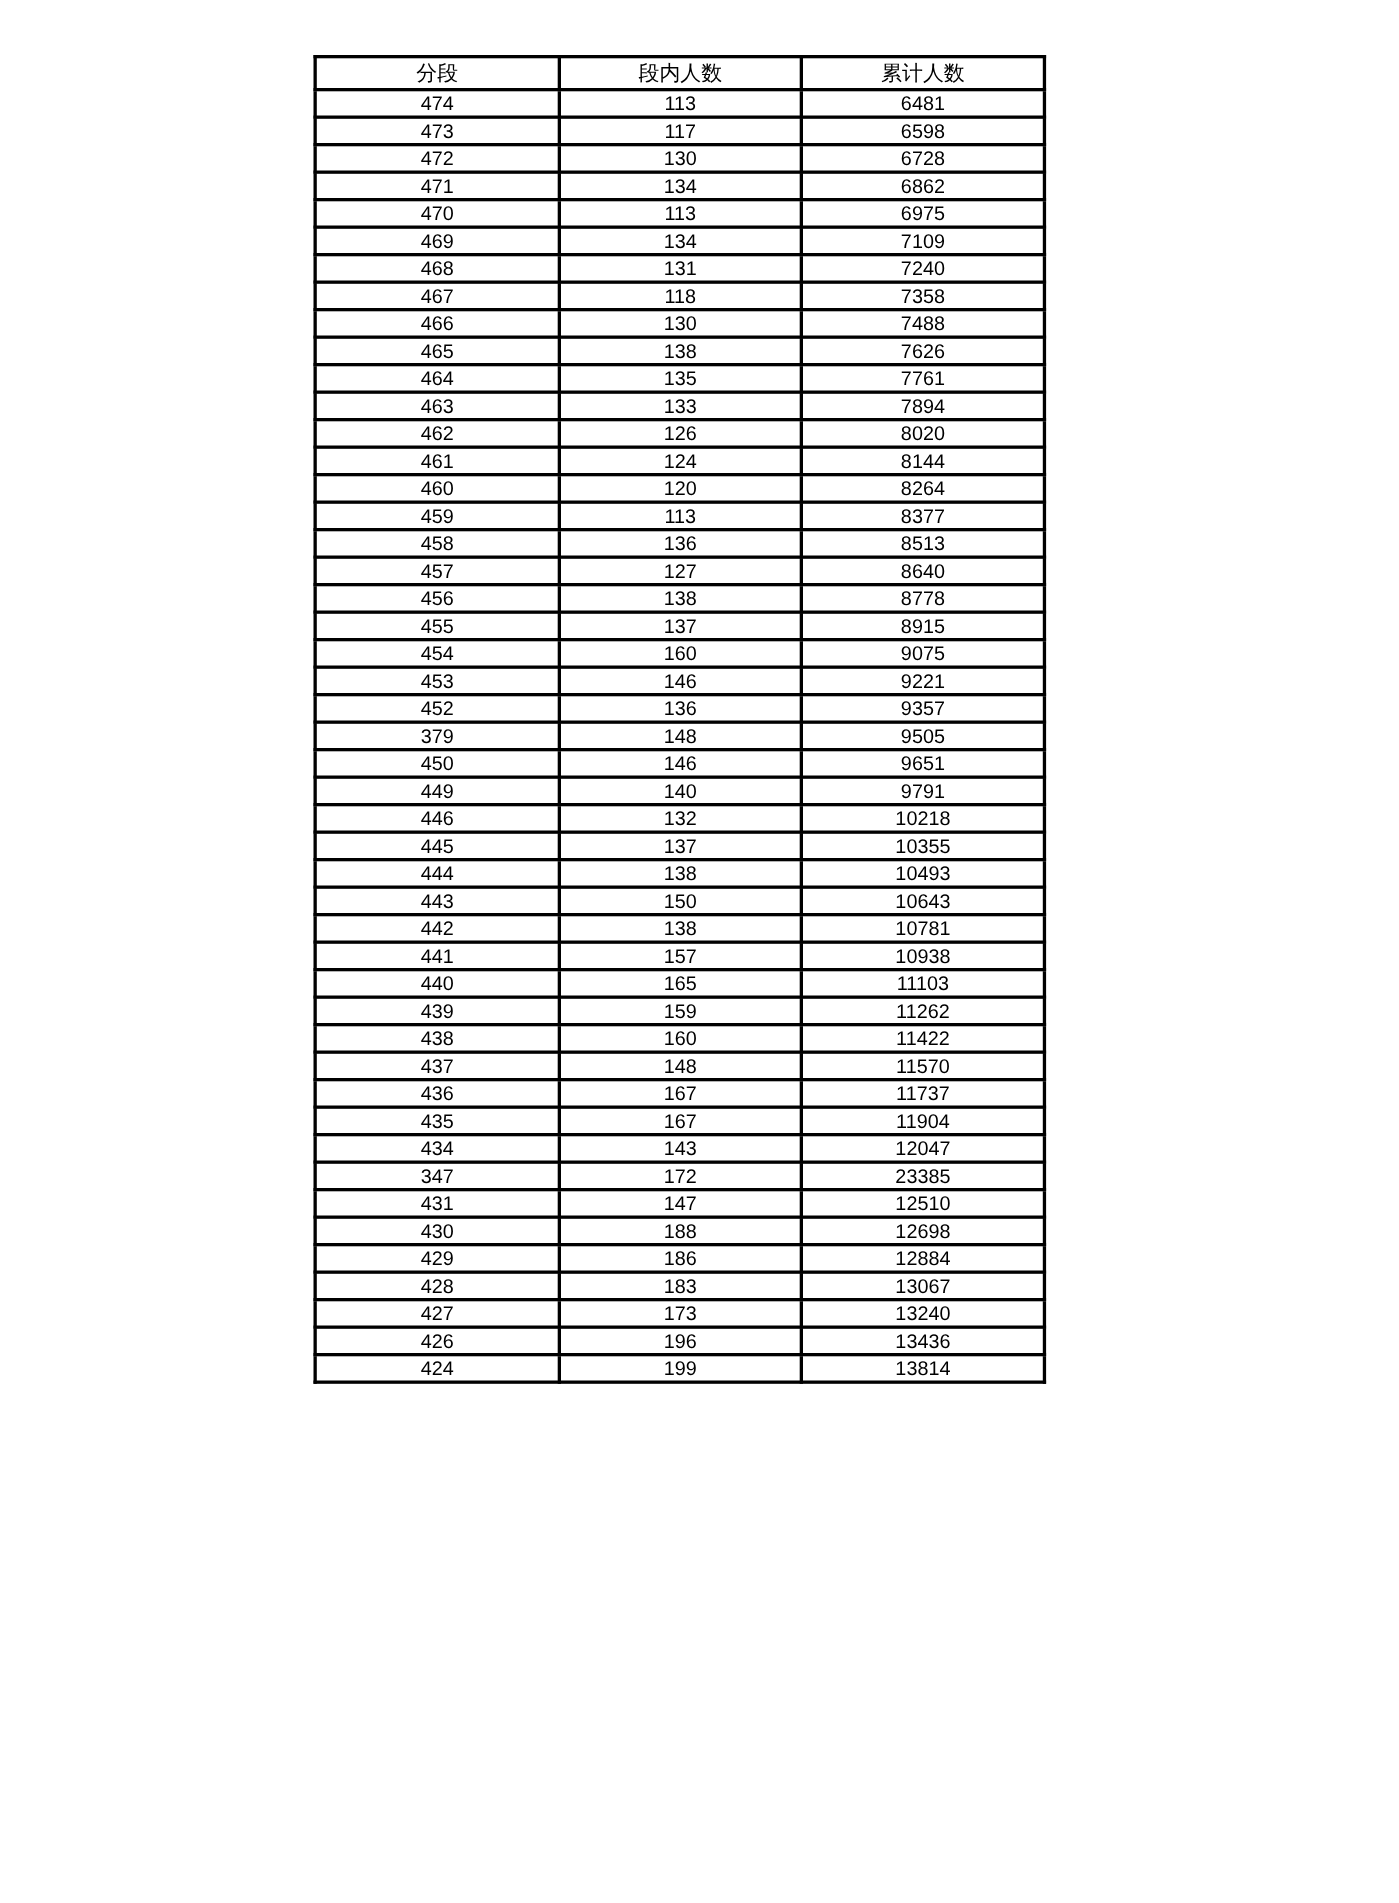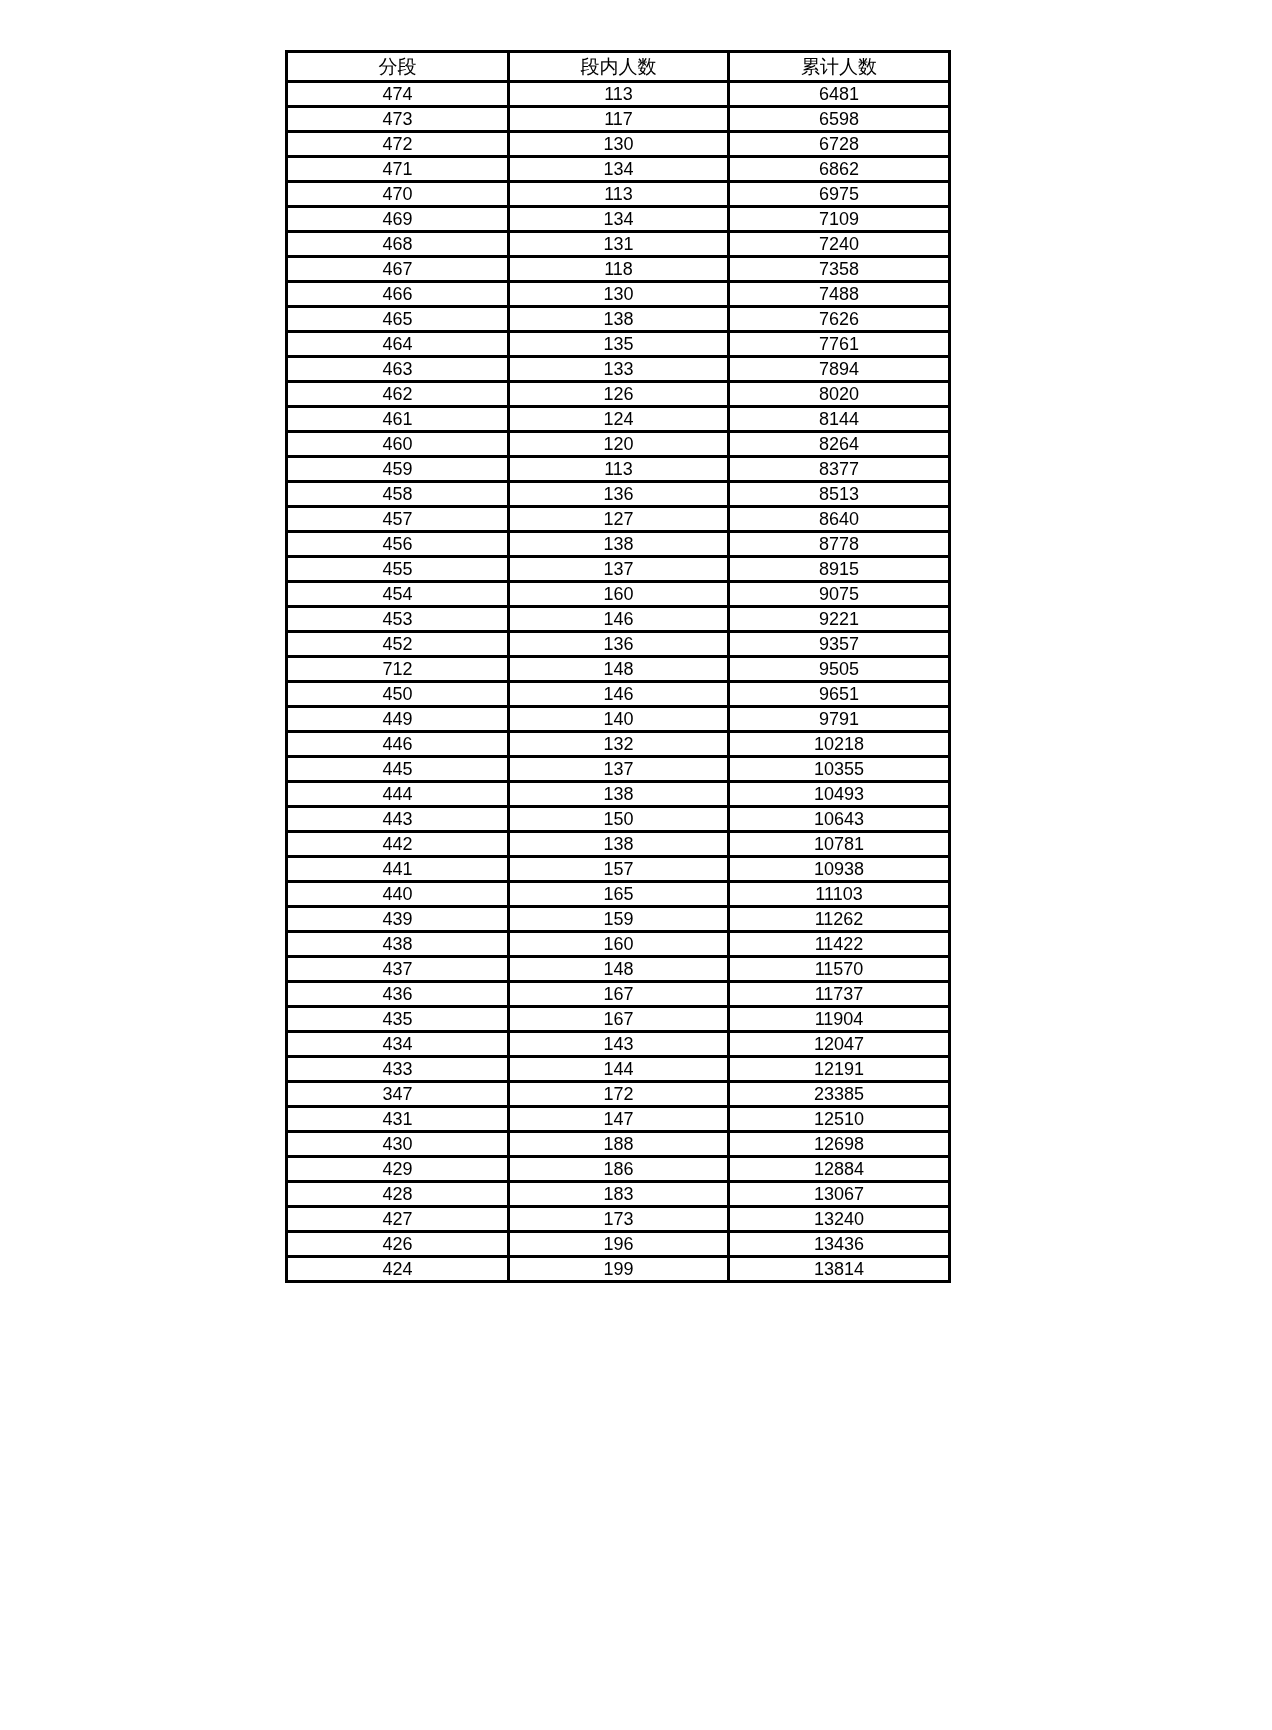--- a/index.html
+++ b/index.html
@@ -172,21 +172,21 @@
         <td>453</td>
         <td>146</td>
         <td>9221</td>
       </tr>
       <tr>
         <td>452</td>
         <td>136</td>
         <td>9357</td>
       </tr>
       <tr>
-        <td>712</td>
+        <td>379</td>
         <td>148</td>
         <td>9505</td>
       </tr>
       <tr>
         <td>450</td>
         <td>146</td>
         <td>9651</td>
       </tr>
       <tr>
         <td>449</td>
@@ -250,25 +250,20 @@
       </tr>
       <tr>
         <td>435</td>
         <td>167</td>
         <td>11904</td>
       </tr>
       <tr>
         <td>434</td>
         <td>143</td>
         <td>12047</td>
-      </tr>
-      <tr>
-        <td>433</td>
-        <td>144</td>
-        <td>12191</td>
       </tr>
       <tr>
         <td>347</td>
         <td>172</td>
         <td>23385</td>
       </tr>
       <tr>
         <td>431</td>
         <td>147</td>
         <td>12510</td>

